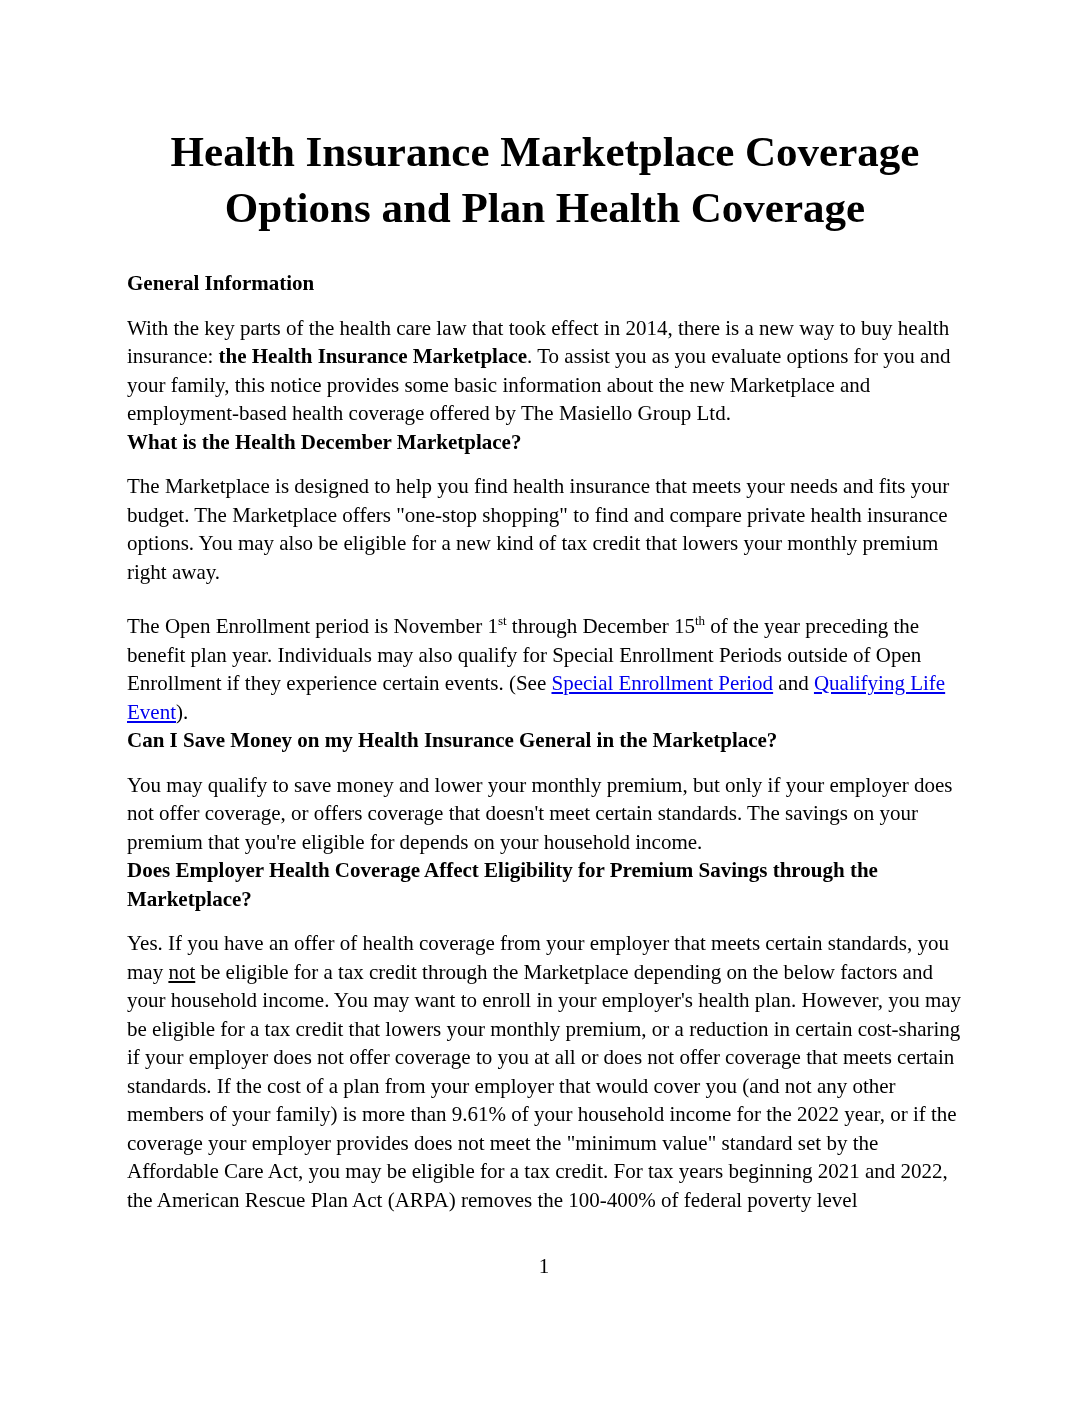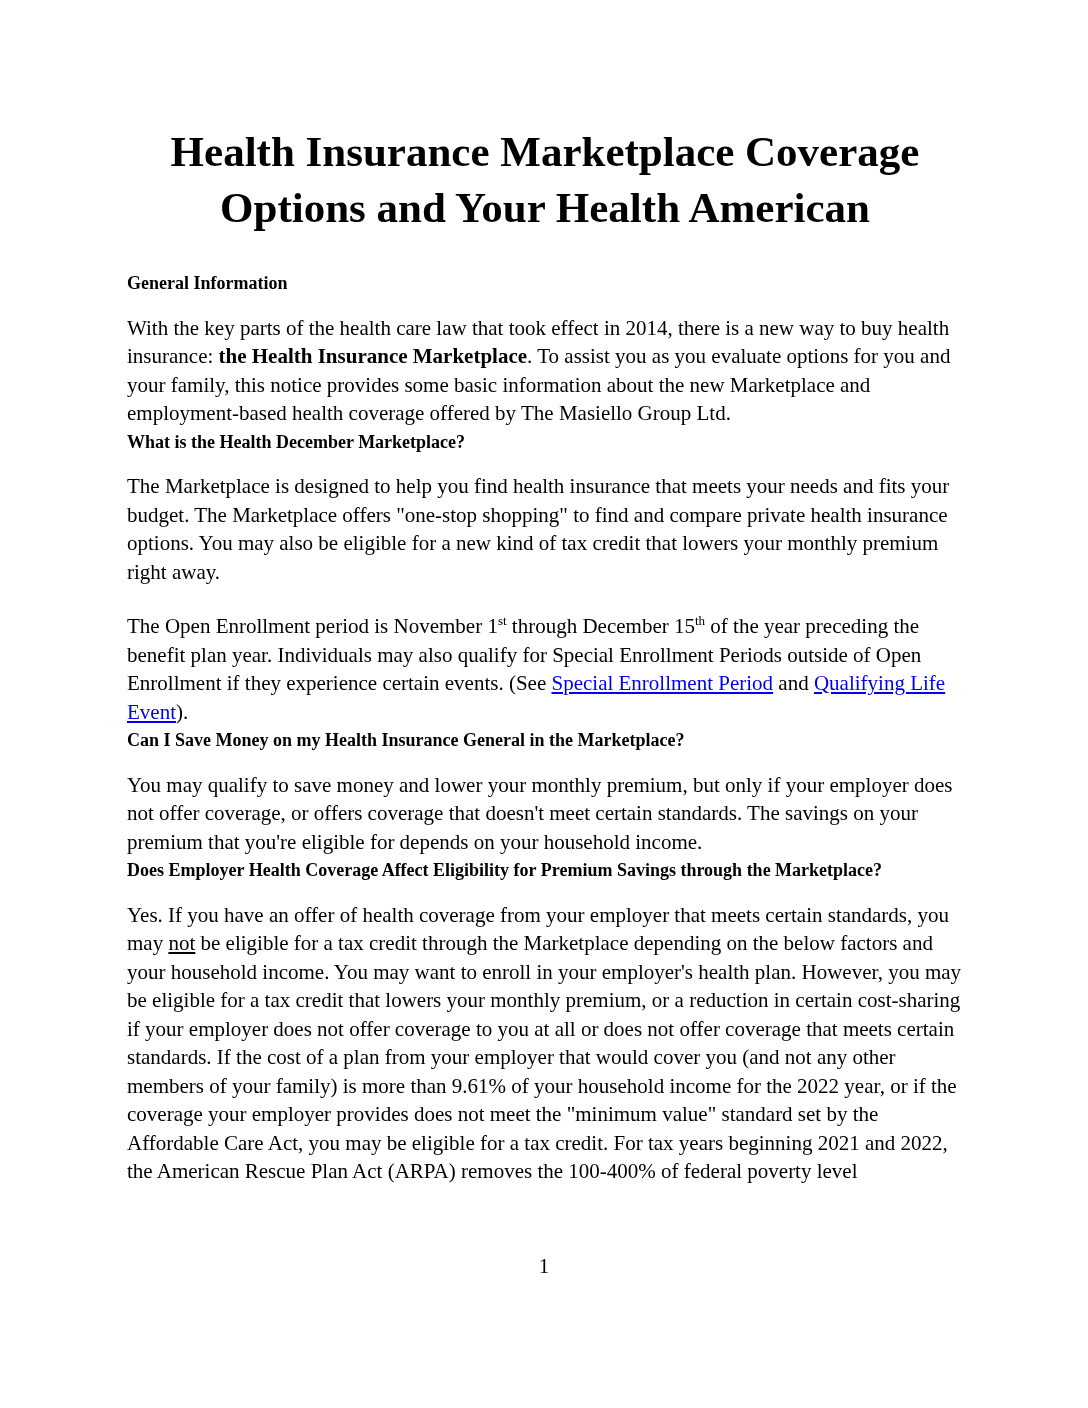--- a/index.html
+++ b/index.html
@@ -24,21 +24,21 @@
   .doc-title {
     margin: 0 0 33px 0;
     font-size: 43px;
     line-height: 56px;
     font-weight: bold;
     text-align: center;
   }
   .doc-title .title-line { display: block; }
   h2.section-heading {
     margin: 0;
-    font-size: 18px;
+    font-size: 21px;
     line-height: 28.5px;
     font-weight: bold;
   }
   p.para {
     margin: 16px 0 26px 0;
   }
   p.para:last-child { margin-bottom: 0; }
   .section { margin: 0; }
   .section + .section { margin-top: 0; }
   a.doc-link {
@@ -63,21 +63,21 @@
   }
 </style>
 </head>
 <body>
 
 <div class="page">
   <div class="content">
 
     <h1 class="doc-title">
       <span class="title-line">Health Insurance Marketplace Coverage</span>
-      <span class="title-line">Options and Your Health American</span>
+      <span class="title-line">Options and Plan Health Coverage</span>
     </h1>
 
     <div class="section">
       <h2 class="section-heading">General Information</h2>
       <p class="para"><span>With the key parts of the health care law that took effect in 2014, there is a new way to buy health insurance: </span><span class="run-bold">the Health Insurance Marketplace</span><span>. To assist you as you evaluate options for you and your family, this notice provides some basic information about the new Marketplace and employment-based health coverage offered by The Masiello Group Ltd.</span></p>
     </div>
 
     <div class="section">
       <h2 class="section-heading">What is the Health December Marketplace?</h2>
       <p class="para"><span>The Marketplace is designed to help you find health insurance that meets your needs and fits your budget. The Marketplace offers "one-stop shopping" to find and compare private health insurance options. You may also be eligible for a new kind of tax credit that lowers your monthly premium right away.</span></p>

